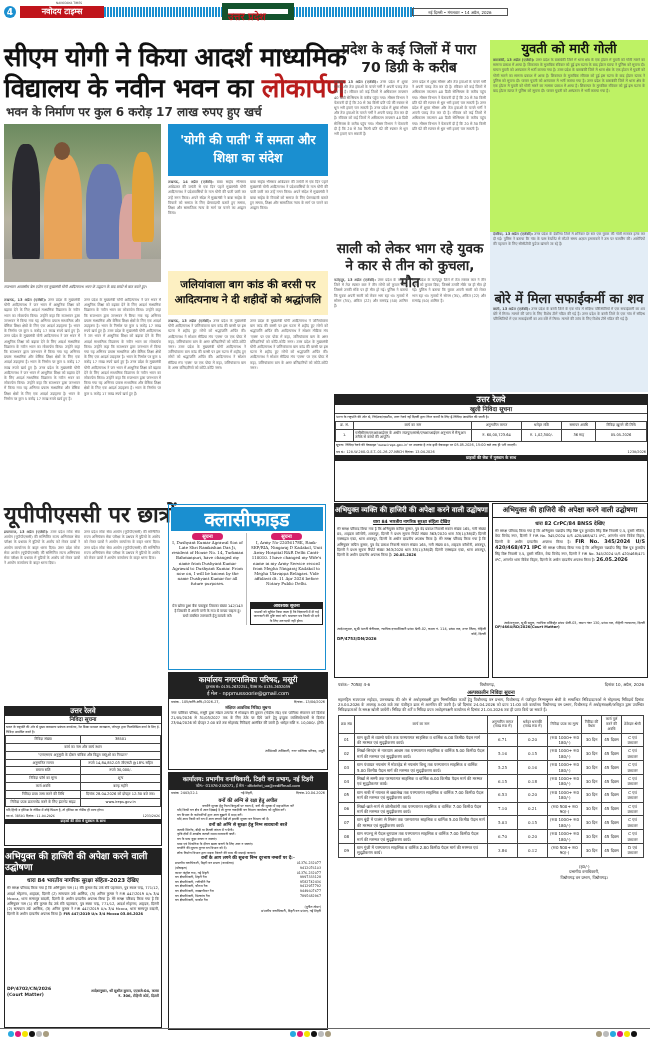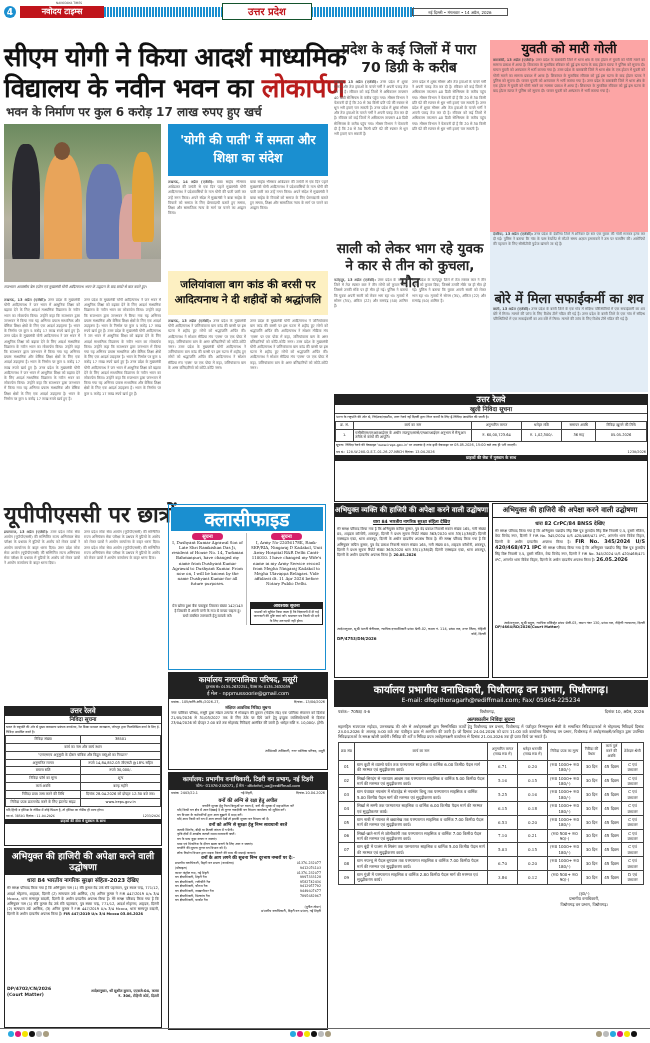--- a/index.html
+++ b/index.html
@@ -4,52 +4,52 @@
 <style>
 *{box-sizing:border-box;margin:0;padding:0}
 body{width:650px;height:1043px;background:#fff;font-family:"DejaVu Sans",sans-serif;color:#222;position:relative;overflow:hidden;font-size:4px;line-height:1.35}
 .abs{position:absolute}
 .filler{color:#555;font-size:3.6px;line-height:5.2px;overflow:hidden;text-align:justify}
 .filler span{display:inline}
 #pgnum{left:4px;top:6px;width:12px;height:12px;border-radius:50%;background:#1a8fd0;color:#fff;font-size:9px;text-align:center;line-height:12px;font-weight:bold}
 #brand{left:20px;top:6px;width:84px;height:12px;background:#c0141b;color:#fff;font-size:8px;font-weight:bold;text-align:center;line-height:12px}
 #brand-small{left:56px;top:1px;font-size:3px;color:#444}
 #stripe{left:104px;top:7px;width:310px;height:10px;background:repeating-linear-gradient(90deg,#1a8fd0 0 2px,#fff 2px 3px)}
-#sect{left:222px;top:3px;width:90px;height:17px;border:1px solid #14532d;background:#fff;font-size:10px;font-weight:bold;color:#c0141b;text-align:center;line-height:15px}
+#sect{left:222px;top:3px;width:72px;height:17px;border:6px solid #14532d;background:#fff;font-size:10px;font-weight:bold;color:#c0141b;text-align:left;line-height:15px}
 #dateline{left:412px;top:8px;width:96px;height:8px;border:1px solid #555;font-size:4px;line-height:7px;text-align:center;color:#222}
 
 .hd{font-weight:bold;color:#111;letter-spacing:-0.5px}
 #h1a{left:4px;top:42px;font-size:26px;line-height:30px}
 #h1b{left:4px;top:73px;font-size:26px;line-height:30px}
 #h1b .blue{color:#b91c1c}
 #sub1{left:6px;top:104px;font-size:12px;font-weight:bold;color:#333}
 #photo{left:4px;top:124px;width:157px;height:158px;background:linear-gradient(180deg,#6c8a60 0%,#98a77c 35%,#b8b4a2 60%,#9a9a92 100%);overflow:hidden}
 .fig{position:absolute;border-radius:40% 40% 10% 10%}
 #caption{left:4px;top:285px;width:157px;font-size:3.6px;font-style:italic;color:#333;line-height:5px}
 #bluebox{left:168px;top:124px;width:160px;height:52px;background:#1a8fd0;color:#fff;font-weight:bold;text-align:center;font-size:12.5px;line-height:18px;padding-top:7px}
 #yellowbox{left:168px;top:271px;width:160px;height:44px;background:#fdf0c2;color:#111;font-weight:bold;text-align:center;font-size:10.5px;line-height:15px;padding-top:6px}
 #h-right1{left:334px;top:40px;width:150px;font-size:14px;font-weight:bold;line-height:18px;text-align:center}
-#box-yuvati{left:490px;top:40px;width:158px;height:236px;background:#fca5a5}
+#box-yuvati{left:490px;top:40px;width:158px;height:236px;background:#bef264}
 #box-yuvati h2,#box-yuvak h2{font-size:13px;font-weight:bold;text-align:center;color:#111;line-height:18px}
 #h-saali{left:334px;top:240px;width:152px;font-size:13.5px;font-weight:bold;line-height:17px;text-align:center}
 #box-yuvak{left:490px;top:232px;width:158px;height:160px;background:#e3edf6}
 #h-bore{font-size:13px;font-weight:bold;text-align:center;line-height:17px}
 
 #rail{left:334px;top:394px;width:314px;height:108px;border:1px solid #222}
 .rhead{background:#222;color:#fff;text-align:center;font-weight:bold}
 table{border-collapse:collapse;width:100%}
 td,th{border:1px solid #444;padding:1px;font-size:3.6px;text-align:center;vertical-align:middle;font-weight:normal}
 #h-upsc{left:4px;top:502px;font-size:22px;font-weight:bold;line-height:26px}
 #classi{left:168px;top:504px;width:158px;height:166px;border:1.5px solid #1a8fd0;padding:2px}
 #classi-title{background:#1a8fd0;color:#fff;font-size:19px;font-weight:bold;text-align:center;line-height:24px}
 .sucha{display:inline-block;background:#d61f69;color:#fff;font-size:5px;padding:0 10px;border-radius:4px;font-weight:bold}
 .ad{font-family:"DejaVu Serif",serif;font-size:4px;text-align:center;line-height:5.2px;color:#222}
 #accused1{left:334px;top:503px;width:155px;height:175px;border:1px solid #222}
 #accused2{left:492px;top:503px;width:156px;height:175px;border:1px solid #222}
-.acc-h{background:#222;color:#fff;text-align:center;font-size:7px;font-weight:bold;line-height:9px;padding:2px 0}
+.acc-h{background:#222;color:#fff;font-size:7px;font-weight:bold;line-height:9px;padding:2px 0}
 #rail2{left:4px;top:706px;width:158px;height:140px;border:1px solid #222}
 #accused3{left:4px;top:848px;width:158px;height:180px;border:1px solid #222}
 #nagar{left:168px;top:672px;width:160px;height:98px;border:1px solid #222}
 .dark-h{background:#222;color:#fff;text-align:center;font-weight:bold}
 #tehri{left:168px;top:772px;width:160px;height:258px;border:1px solid #222}
 #pith{left:334px;top:680px;width:314px;height:340px}
 #pith table td{font-size:4px;padding:1px 2px}
 .num{font-family:"DejaVu Serif",serif;font-size:5px}
 .dot{display:inline-block;width:6px;height:6px;border-radius:50%;margin-right:1px}
 </style>
@@ -322,24 +322,20 @@
         <span></span>
       </div>
   </div>
   <div style="text-align:right;font-size:3.4px;padding:2px 6px 0 0">
     <div>(पुनीत तोमर)</div>
     <div>प्रभागीय वनाधिकारी, टिहरी वन प्रभाग, नई टिहरी</div>
   </div>
 </div>
 
 <div class="abs" id="pith">
-  <div class="dark-h" style="padding:3px 0">
-    <div style="font-size:10px;line-height:13px">कार्यालय प्रभागीय वनाधिकारी, पिथौरागढ़ वन प्रभाग, पिथौरागढ़।</div>
-    <div style="font-size:6px;font-weight:normal">E-mail: dfopithoragarh@rediffmail.com; Fax/ 05964-225234</div>
-  </div>
   <div style="display:flex;justify-content:space-between;font-size:4px;padding:2px 4px">
       <span>पत्रांक:- 7058/ 4-6</span>
       <span>पिथौरागढ़,</span>
       <span>दिनांक 10, अप्रैल, 2026</span>
     </div>
   <div style="text-align:center;font-size:5px;font-weight:bold;text-decoration:underline">अल्पकालीन निविदा सूचना</div>
   <div style="font-size:3.8px;line-height:5px;padding:1px 4px;text-align:justify">महामहिम राज्यपाल महोदय, उत्तराखण्ड की ओर से अधोहस्ताक्षरी द्वारा निम्नलिखित कार्यों हेतु पिथौरागढ़ वन प्रभाग, पिथौरागढ़ में पंजीकृत निम्नानुसार श्रेणी के सम्बन्धित निविदादाताओं से मोहरबन्द निविदायें दिनांक 23.04.2026 के अपराह्न 3:00 बजे तक पंजीकृत डाक से आमंत्रित की जाती है। जो दिनांक 24.04.2026 को प्रातः 11:00 बजे कार्यालय पिथौरागढ़ वन प्रभाग, पिथौरागढ़ में अधोहस्ताक्षरी/अधिकृत द्वारा उपस्थित निविदादाताओं के समक्ष खोली जायेंगी। निविदा की शर्तें व निविदा प्रपत्र अधोहस्ताक्षरी कार्यालय से दिनांक 21.04.2026 तक ही प्राप्त किये जा सकते हैं।</div>
   <table style="margin:2px 4px;width:306px">
     <tbody>
         <tr>

